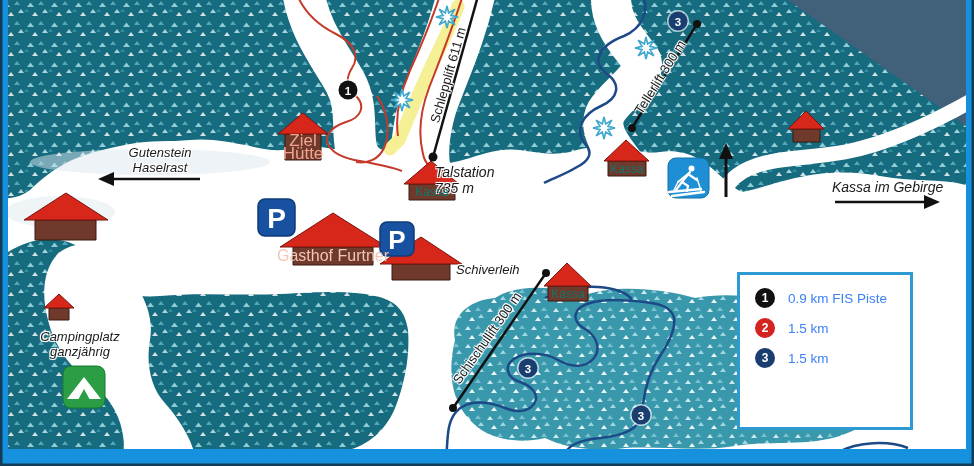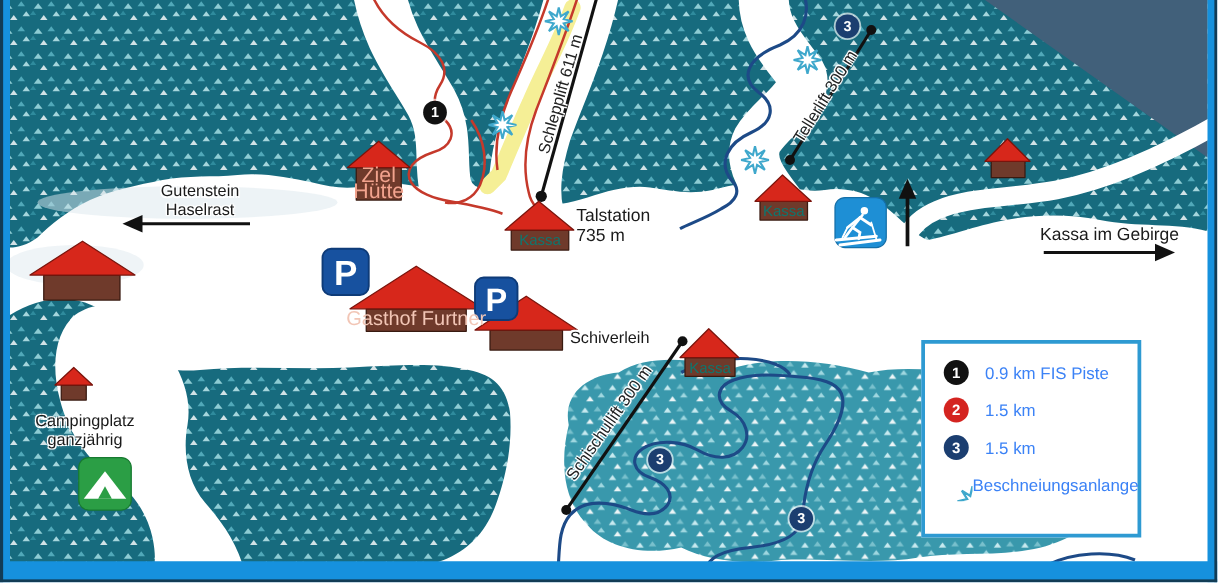--- a/index.html
+++ b/index.html
@@ -1,20 +1,20 @@
 <!DOCTYPE html>
 <html><head>
 <meta charset="utf-8">
 <style>
   html,body{margin:0;padding:0;background:#fff;}
   #stage{position:relative;width:974px;height:466px;overflow:hidden;background:#fff;
          font-family:"Liberation Sans",sans-serif;}
   #mapsvg{position:absolute;left:0;top:0;z-index:1;}
   #labels{position:absolute;left:0;top:0;width:974px;height:466px;z-index:3;pointer-events:none;}
-  .lbl{position:absolute;color:#1a1a1a;font-size:13px;line-height:15px;white-space:nowrap;}
+  .lbl{position:absolute;color:#1a1a1a;font-size:13px;line-height:15px;white-space:nowrap;font-style:italic;}
   .halo{text-shadow:-1px -1px 0 #fff,1px -1px 0 #fff,-1px 1px 0 #fff,1px 1px 0 #fff,0 0 3px #fff;}
   .ctr{transform:translate(-50%,0);text-align:center;}
   .big{font-size:14px;line-height:16px;}
   .rot{position:absolute;white-space:nowrap;font-size:13px;color:#222;}
   .hut-txt{position:absolute;white-space:nowrap;}
   .kassa{font-size:12px;color:#0f766e;transform:translate(-50%,-50%);}
   .ziel{font-size:17px;line-height:12.5px;color:#f2a38e;transform:translate(-50%,-50%);text-align:center;}
   .gasthof{font-size:16px;color:#f2c6b6;transform:translate(-50%,-50%);}
   .marker{position:absolute;width:19px;height:19px;border-radius:50%;color:#fff;
           font-weight:bold;font-size:11.5px;display:flex;align-items:center;justify-content:center;
@@ -225,29 +225,29 @@
 </svg>
 
 <div id="labels">
   <div class="lbl ctr halo" style="left:160px;top:145px">
     <div>Gutenstein</div>
     <div>Haselrast</div>
   </div>
 
   <div class="lbl big halo" style="left:832px;top:179px">Kassa im Gebirge</div>
 
-  <div class="lbl big halo" style="left:461px;top:164px">
+  <div class="lbl big halo" style="left:435px;top:164px">
     <div>Talstation</div>
     <div>735 m</div>
   </div>
 
   <div class="lbl ctr halo" style="left:713px;top:201px">
   </div>
 
-  <div class="lbl ctr halo" style="left:68px;top:329px">
+  <div class="lbl ctr halo" style="left:80px;top:329px">
     <div>Campingplatz</div>
     <div>ganzjährig</div>
   </div>
 
   <div class="lbl halo" style="left:456px;top:262px">Schiverleih</div>
 
   <div class="rot halo" style="left:448px;top:75px;transform:translate(-50%,-50%) rotate(-74deg)">Schlepplift 611 m</div>
   <div class="rot halo" style="left:660px;top:77px;transform:translate(-50%,-50%) rotate(-58deg)">Tellerlift 300 m</div>
   <div class="rot halo" style="left:487px;top:338px;transform:translate(-50%,-50%) rotate(-55deg)">Schischullift 300 m</div>
 
@@ -278,23 +278,15 @@
           <span class="lg-circle m-red">2</span>
         </span>
     <span class="lg-label">1.5 km</span>
   </div>
   <div class="lg-row">
     <span class="lg-ic">
           <span class="lg-circle m-navy">3</span>
         </span>
     <span class="lg-label">1.5 km</span>
   </div>
-  <div class="lg-row">
-    <span class="lg-ic">
-          <svg class="lg-sf" viewBox="-13 -13 26 26">
-            <use href="#sf" xlink:href="#sf"></use>
-          </svg>
-        </span>
-    <span class="lg-label">Beschneiungsanlange</span>
-  </div>
 </div>
 
 </div>
 
 </body></html>

